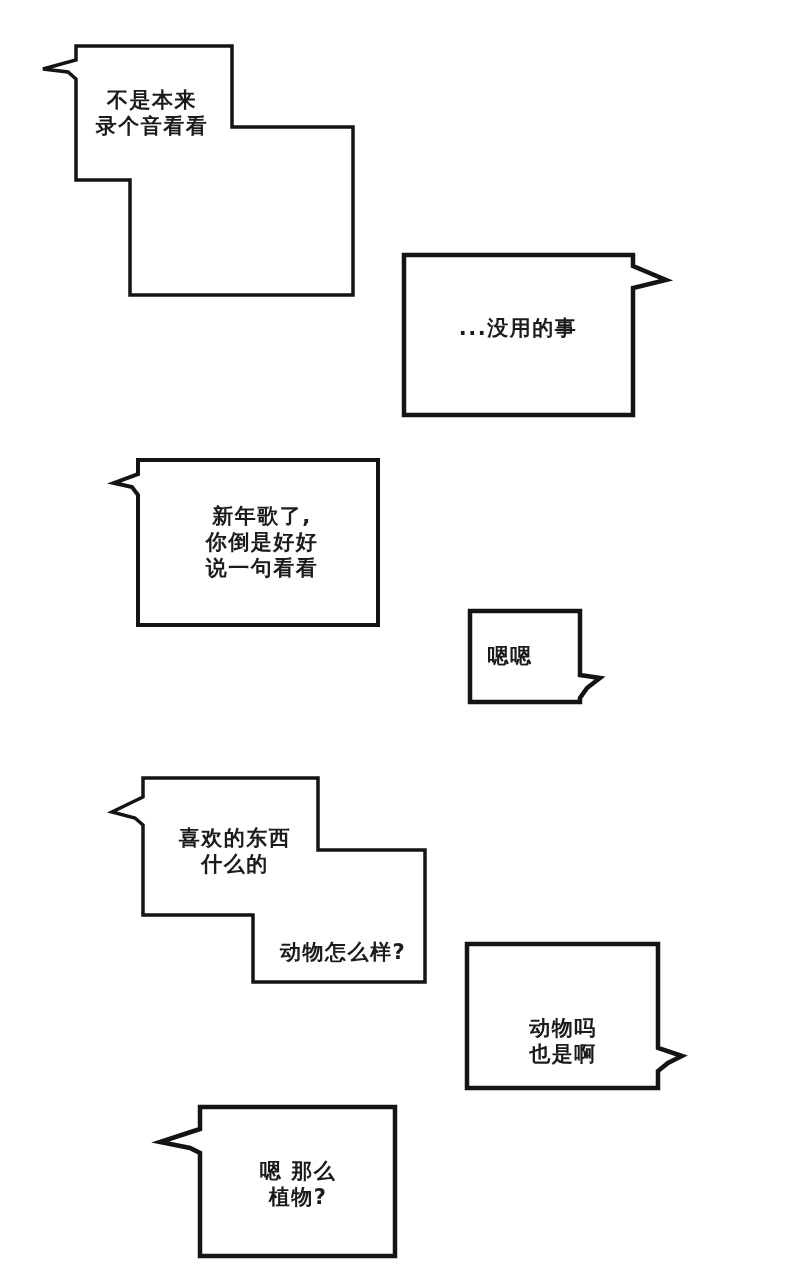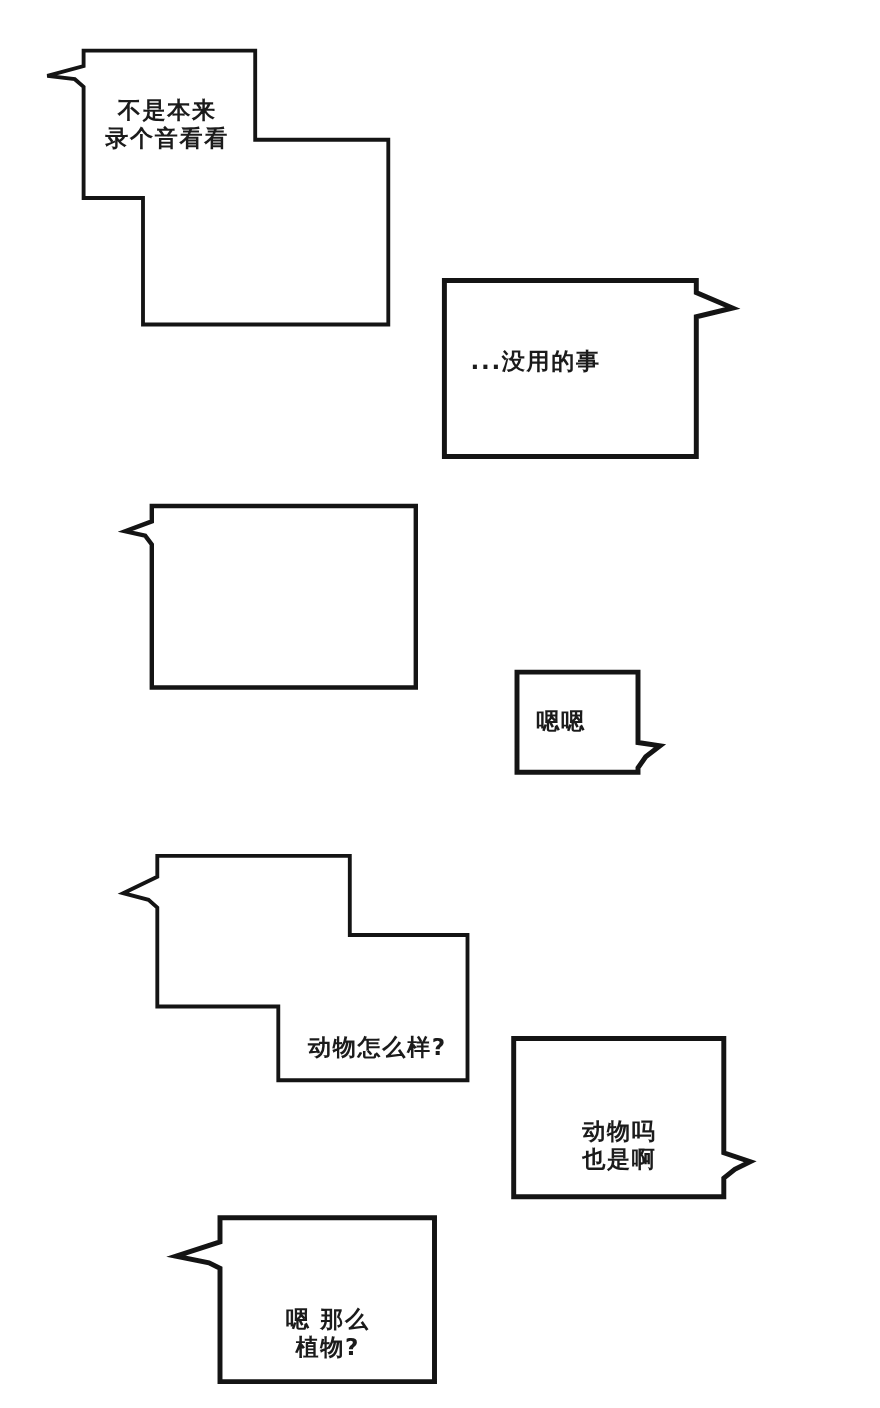--- a/index.html
+++ b/index.html
@@ -56,36 +56,45 @@
     <path class="bubble thick" d="M467,944 L658,944 L658,1048 L682,1056 L668,1063 L658,1071 L658,1088 L467,1088 Z"></path>
 
     <path class="bubble thick" d="M395,1107 L200,1107 L200,1129 L160,1142 L190,1148 L200,1153 L200,1256 L395,1256 Z"></path>
   </svg>
 
   <div class="txt" style="left:152px;top:87px;">
     <div>不是本来</div>
     <div>录个音看看</div>
   </div>
 
-  <div class="txt" style="left:487px;top:315px;">
+  <div class="txt" style="left:518px;top:315px;">
     <div>...没用的事</div>
   </div>
 
+  <div class="txt" style="left:262px;top:503px;">
+    <div>新年歌了,</div>
+    <div>你倒是好好</div>
+    <div>说一句看看</div>
+  </div>
 
   <div class="txt" style="left:510px;top:643px;">
     <div>嗯嗯</div>
   </div>
 
+  <div class="txt" style="left:235px;top:825px;">
+    <div>喜欢的东西</div>
+    <div>什么的</div>
+  </div>
   <div class="txt" style="left:343px;top:907px;margin-top:32px;">
     <div>动物怎么样?</div>
   </div>
 
   <div class="txt" style="left:563px;top:1015px;">
     <div>动物吗</div>
     <div>也是啊</div>
   </div>
 
-  <div class="txt" style="left:298px;top:1158px;margin-top:28px;">
+  <div class="txt" style="left:298px;top:1158px;">
     <div>嗯 那么</div>
     <div>植物?</div>
   </div>
 
 </div>
 
 </body></html>

